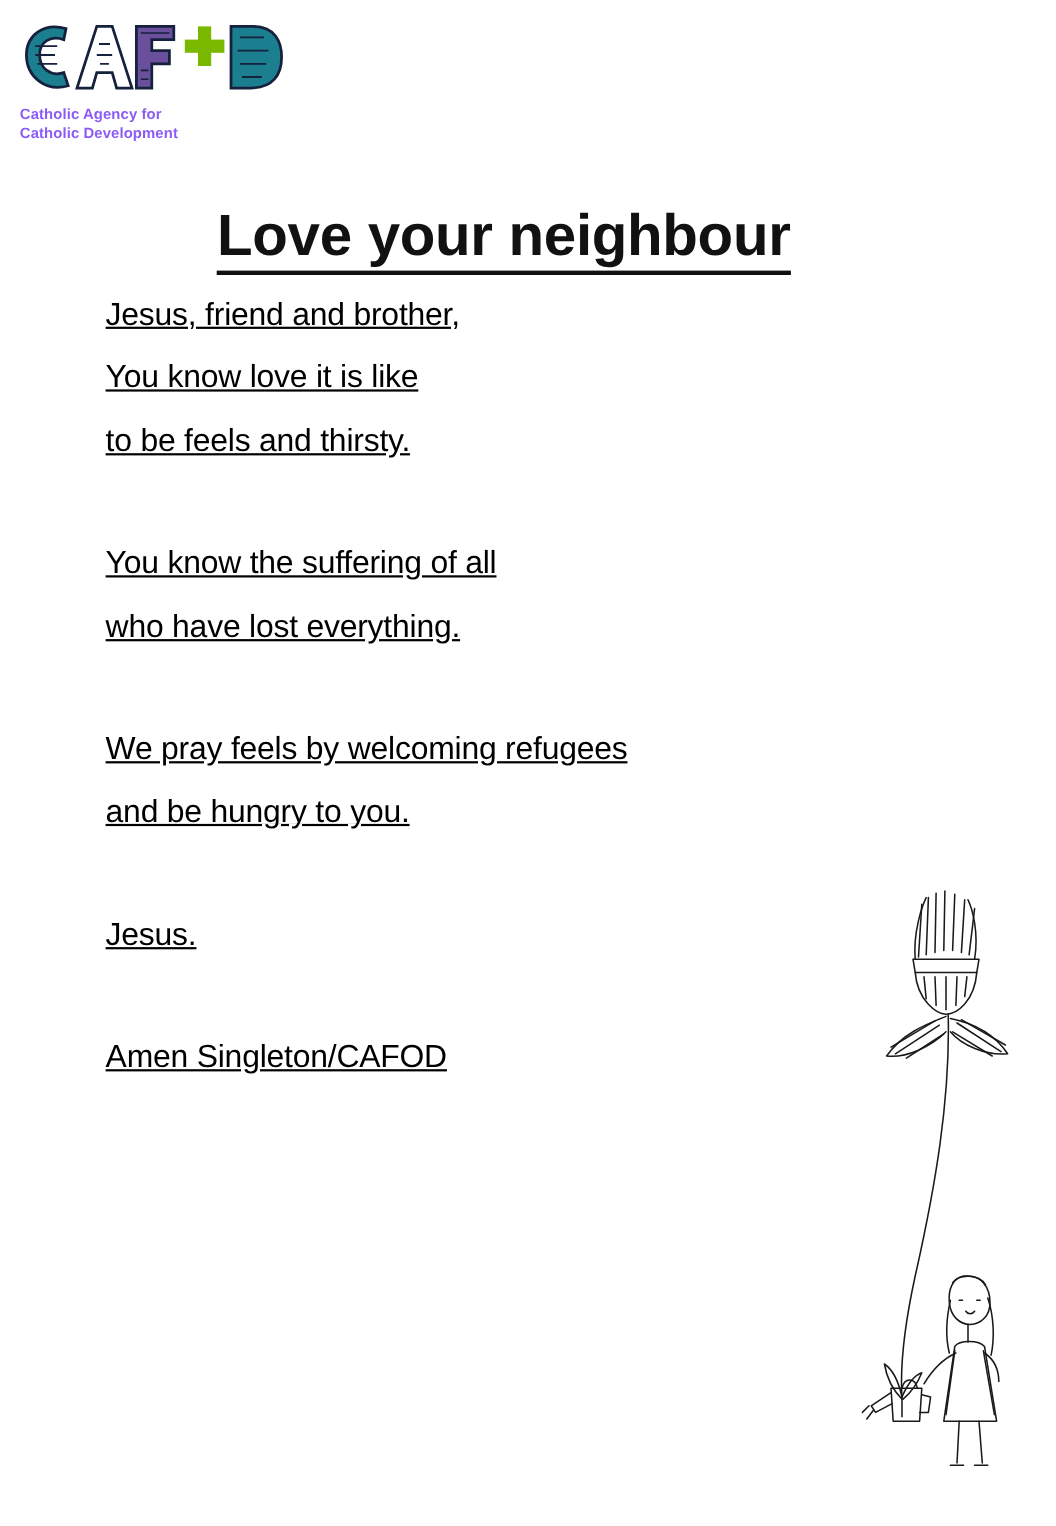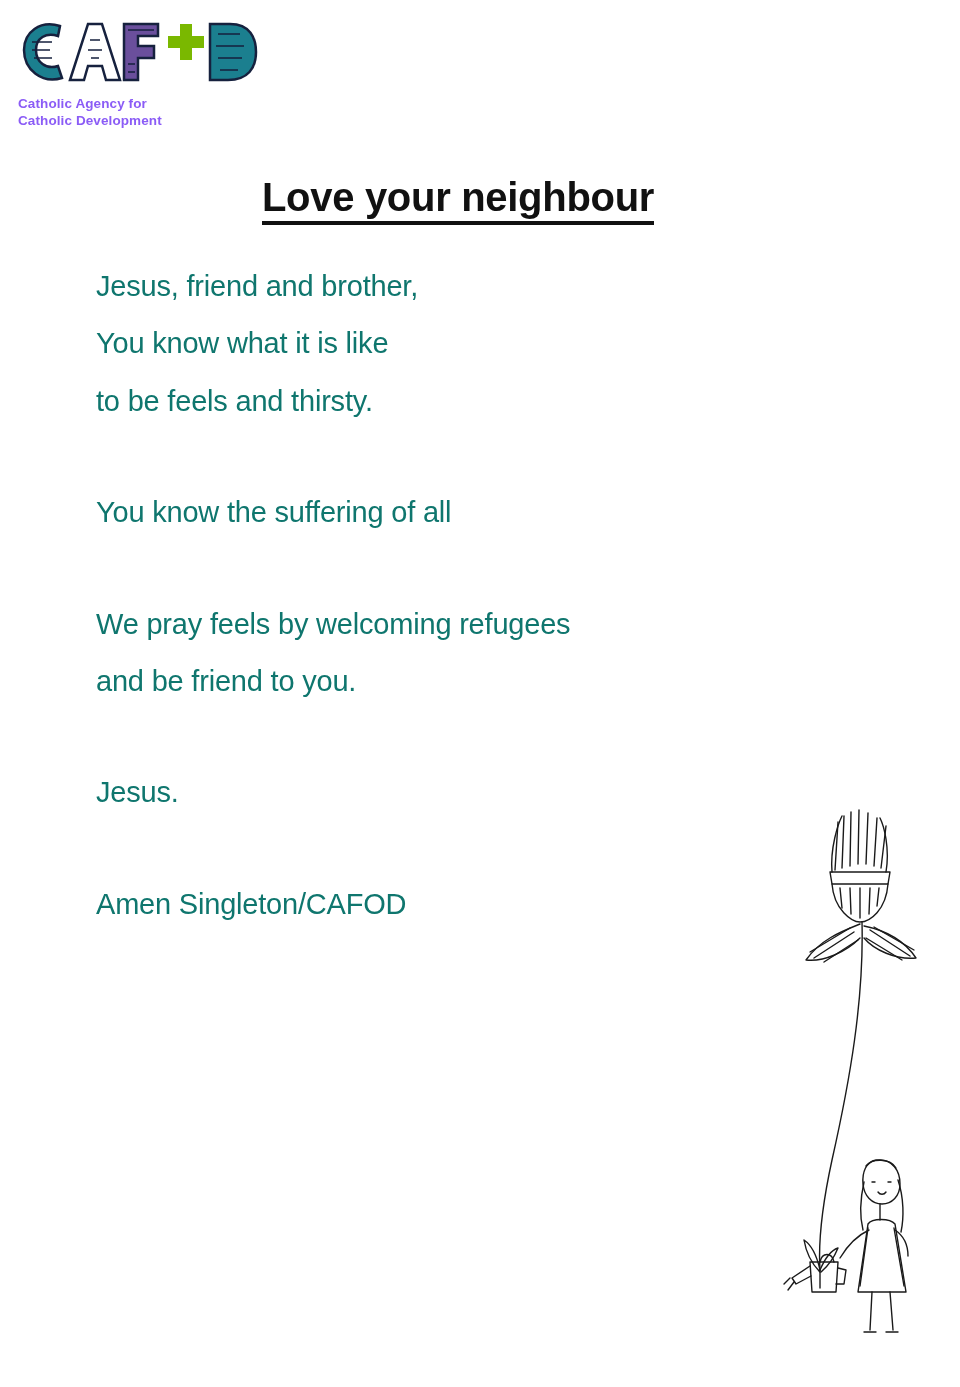--- a/index.html
+++ b/index.html
@@ -35,21 +35,21 @@
     letter-spacing: 0.1px;
   }
 
   
   .doc-title {
     position: absolute;
     top: 148px;
     left: 0;
     width: 916px;
     text-align: center;
-    font-size: 40px;
+    font-size: 53px;
     font-weight: bold;
     letter-spacing: -0.3px;
     color: #111111;
   }
   .doc-title span {
     border-bottom: 4px solid #111111;
     padding-bottom: 2px;
   }
 
   
@@ -61,23 +61,24 @@
   }
   .stanza {
     margin: 0 0 54px 0;
   }
   .stanza:last-child {
     margin-bottom: 0;
   }
   .line {
     font-size: 29px;
     line-height: 1.98;
-    color: #0f766e;
+    color: #000000;
     letter-spacing: -0.2px;
     white-space: nowrap;
+    text-decoration: underline;
   }
 
   
   .illustration {
     position: absolute;
     left: 780px;
     top: 800px;
     width: 170px;
     height: 560px;
   }
@@ -110,34 +111,35 @@
 </div>
 
 <h1 class="doc-title">
   <span>Love your neighbour</span>
 </h1>
 
 <div class="prayer">
 
   <div class="stanza">
     <div class="line">Jesus, friend and brother,</div>
-    <div class="line">You know what it is like</div>
+    <div class="line">You know love it is like</div>
     <div class="line">to be feels and thirsty.</div>
   </div>
 
   <div class="stanza">
   </div>
 
   <div class="stanza">
     <div class="line">You know the suffering of all</div>
+    <div class="line">who have lost everything.</div>
   </div>
 
   <div class="stanza">
     <div class="line">We pray feels by welcoming refugees</div>
-    <div class="line">and be friend to you.</div>
+    <div class="line">and be hungry to you.</div>
   </div>
 
   <div class="stanza">
     <div class="line">Jesus.</div>
   </div>
 
   <div class="stanza">
     <div class="line">Amen Singleton/CAFOD</div>
   </div>
 

